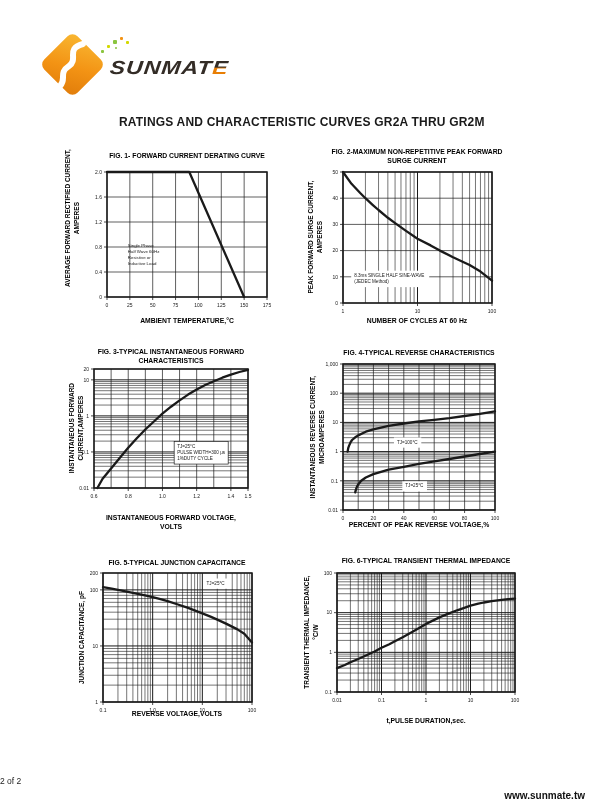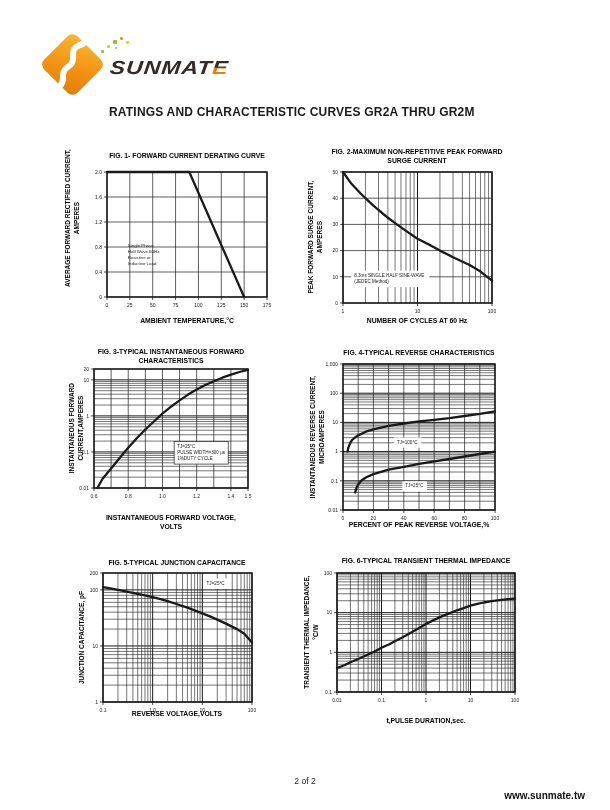--- a/index.html
+++ b/index.html
@@ -11,23 +11,23 @@
            background:linear-gradient(150deg,#f9b832 0%,#f39314 55%,#e07c0a 100%);
            transform:rotate(45deg);}
   .diamond svg{position:absolute;left:0;top:0;transform:rotate(-45deg);}
   .sparkle{position:absolute;border-radius:1px;}
   .wordmark{position:absolute;left:111px;top:57px;font-size:23px;font-weight:800;font-style:italic;
             letter-spacing:1px;color:#332c26;transform:skewX(-6deg) scaleY(0.82);transform-origin:left top;
             white-space:nowrap;}
   .wordmark .accent{background:linear-gradient(#332c26 52%,#e87e04 52%);-webkit-background-clip:text;
             background-clip:text;color:transparent;}
   
-  .header-title{position:absolute;left:105px;top:101px;margin:4px;font-size:12px;font-weight:700;
+  .header-title{position:absolute;left:105px;top:101px;margin:14px;font-size:12px;font-weight:700;
                 letter-spacing:0.2px;color:#1a1a1a;}
-  .footer-page{position:absolute;left:0;top:776px;width:610px;text-align:center;font-size:8.5px;color:#222;}
+  .footer-page{position:absolute;left:0;top:776px;width:610px;text-align:left;font-size:8.5px;color:#222;}
   .footer-site{position:absolute;right:25px;top:790px;font-size:10px;font-weight:700;color:#111;}
   
   .figtitle,.xlabel{position:absolute;width:200px;text-align:center;font-size:6.8px;font-weight:700;
                     line-height:1.35;white-space:pre-line;color:#000;}
   .ylabel{position:absolute;width:200px;text-align:center;font-size:6.5px;font-weight:700;line-height:1.4;
           white-space:pre-line;transform:rotate(-90deg);color:#000;}
   svg.chart{position:absolute;}
   svg.chart text{font-family:"Liberation Sans","DejaVu Sans",sans-serif;}
   
   .pos-f1t{left:87px;top:151px}   .pos-f1x{left:87px;top:316px}   .pos-f1y{left:-28px;top:209px}

